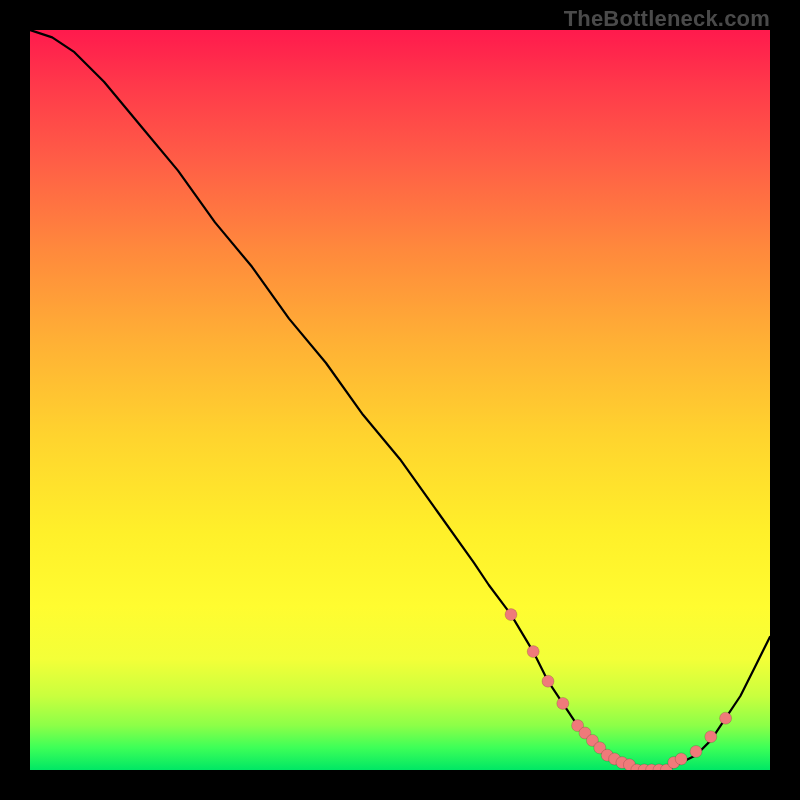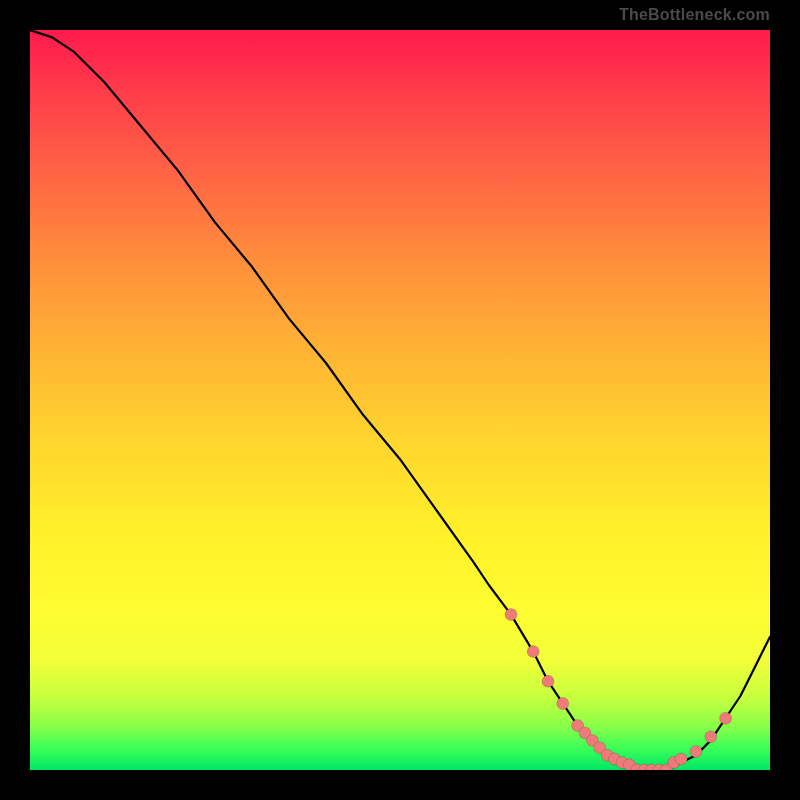--- a/index.html
+++ b/index.html
@@ -41,21 +41,21 @@
       #8cff48 94%,
       #3dff58 97%,
       #00e765 100%
     );
   }
   .watermark {
     position: absolute;
     top: 6px;
     right: 30px;
     color: #4a4a4a;
-    font-size: 16px;
+    font-size: 22px;
     font-weight: 600;
     letter-spacing: 0.2px;
     user-select: none;
   }
   svg.overlay {
     position: absolute;
     left: 0;
     top: 0;
     width: 740px;
     height: 740px;

